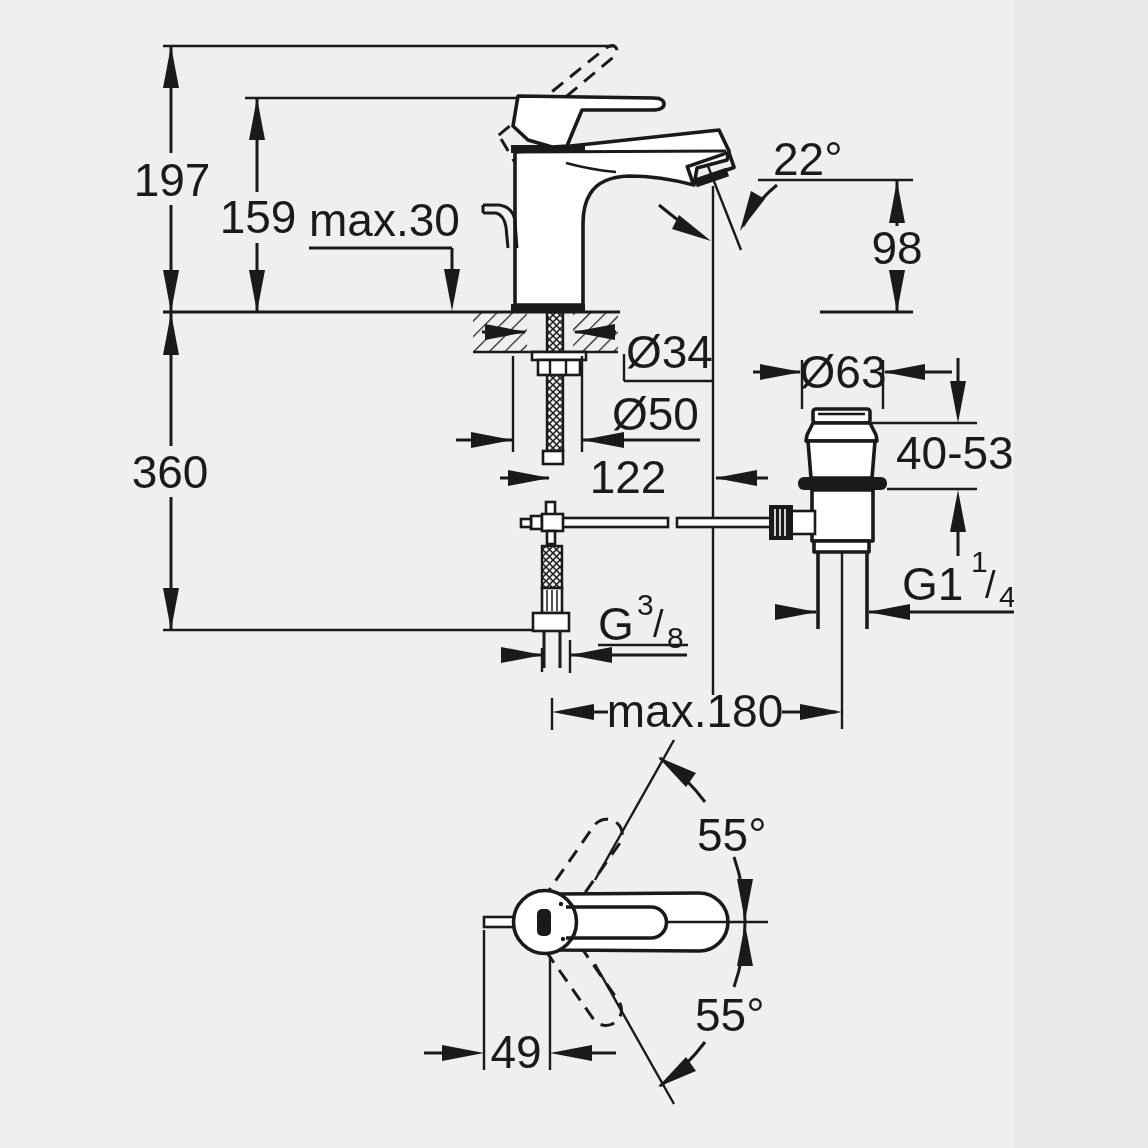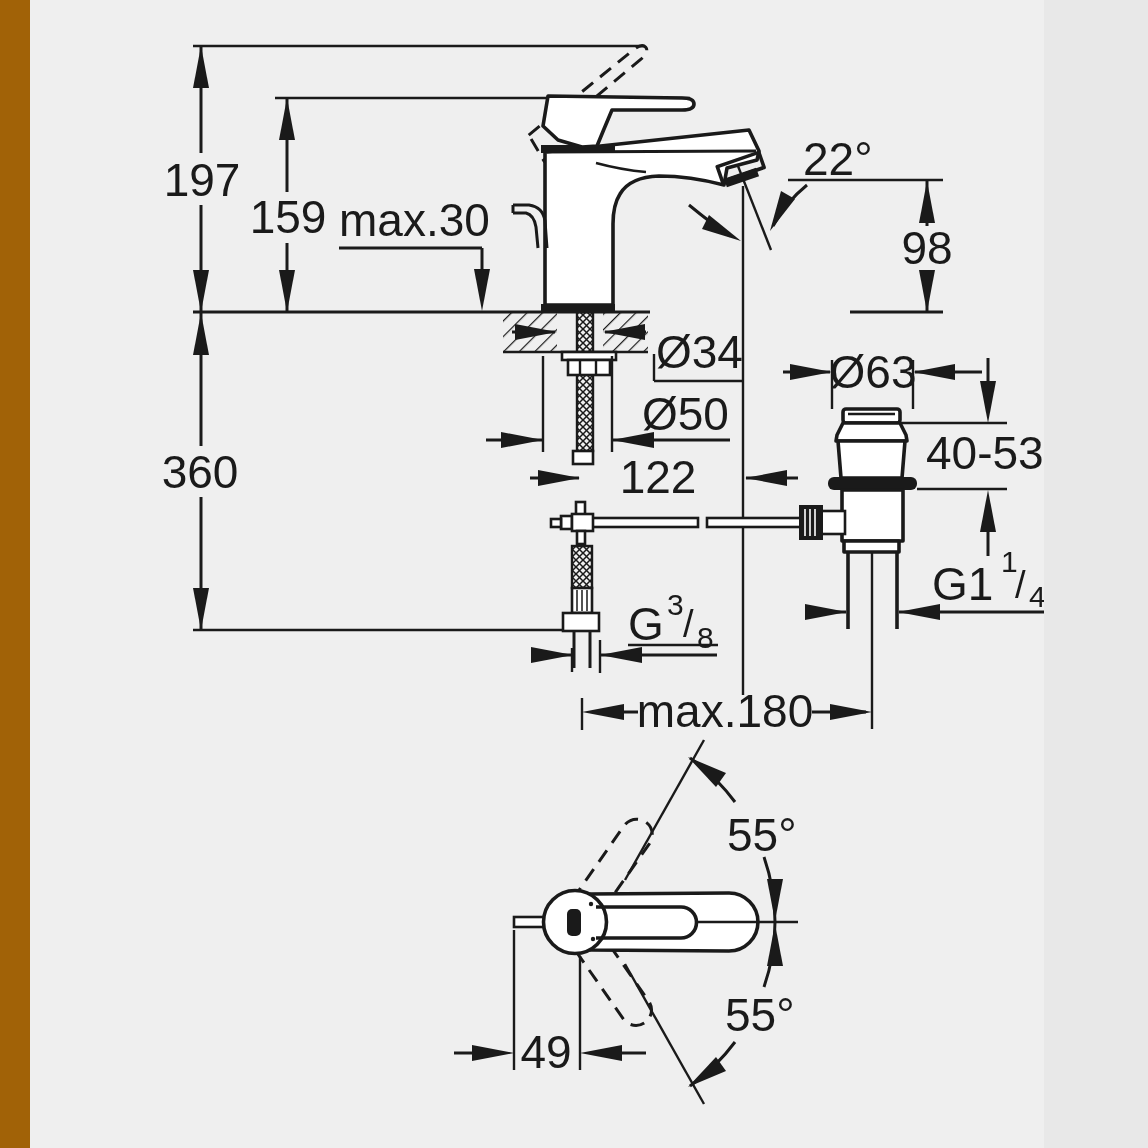--- a/index.html
+++ b/index.html
@@ -1,16 +1,16 @@
 <!DOCTYPE html>
 <html><head>
 <meta charset="utf-8">
 <style>
   html,body{margin:0;padding:0;background:#e8e8e8;}
-  .stage{width:1014px;height:1148px;position:relative;background:#a16207;overflow:hidden;padding-left:30px;}
+  .stage{width:1014px;height:1148px;position:relative;background:#0369a1;overflow:hidden;}
   svg{display:block;}
   text{font-family:"Liberation Sans", sans-serif; fill:#1a1a1a;}
   .t46{font-size:46px;}
   .t30{font-size:30px;}
   .t38{font-size:38px;}
   .ln{stroke:#1a1a1a;stroke-width:3;fill:none;}
   .thin{stroke:#1a1a1a;stroke-width:2.4;fill:none;}
   .obj{stroke:#1a1a1a;stroke-width:3.6;fill:#ffffff;stroke-linejoin:round;}
   .objn{stroke:#1a1a1a;stroke-width:3.6;fill:none;stroke-linejoin:round;}
   .obj2{stroke:#1a1a1a;stroke-width:2.6;fill:#ffffff;}

